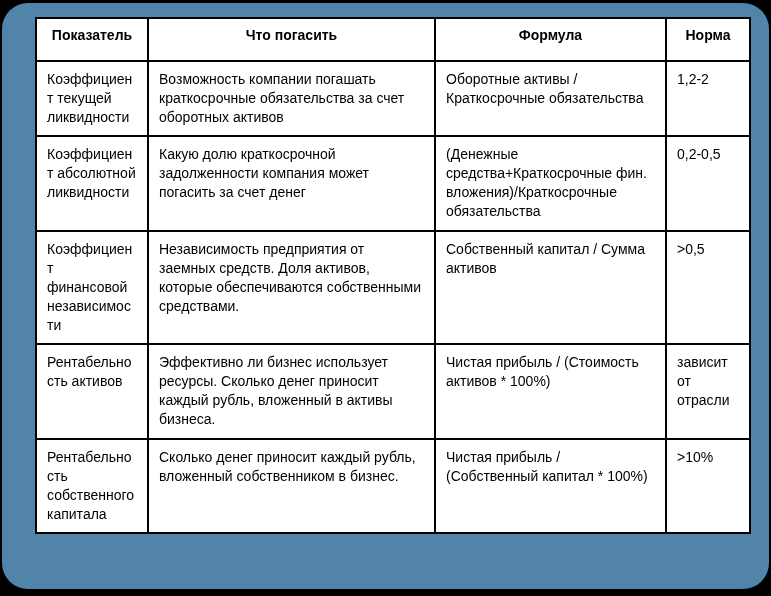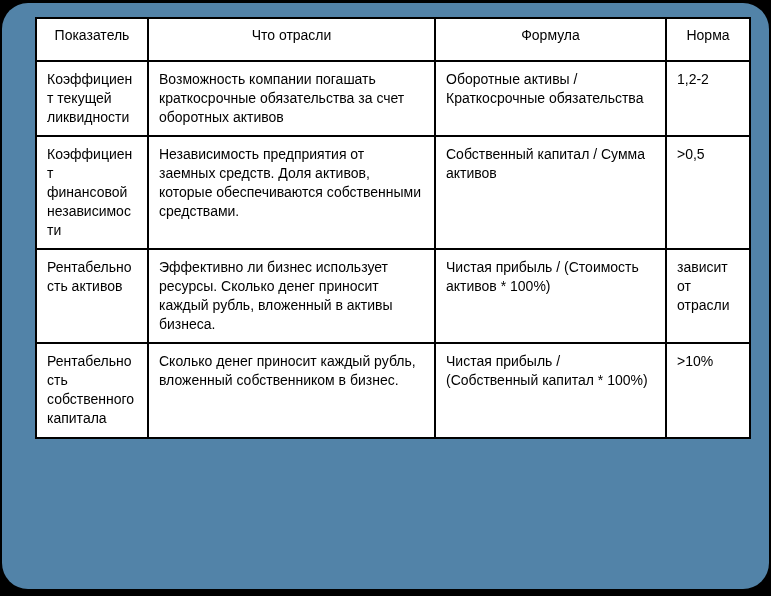--- a/index.html
+++ b/index.html
@@ -43,21 +43,21 @@
   table.fin-table th, table.fin-table td {
     border: 2px solid #000000;
     vertical-align: top;
     font-size: 14px;
     line-height: 19px;
     padding: 8px 10px 8px 10px;
     overflow: hidden;
     word-wrap: break-word;
   }
   table.fin-table th {
-    font-weight: normal;
+    font-weight: bold;
     text-align: center;
     padding-top: 7px;
   }
   thead tr       { height: 43px; }
   tbody tr:nth-child(1) { height: 54px; margin-top: 8px; }
   tbody tr:nth-child(2) { height: 95px; }
   tbody tr:nth-child(3) { height: 78px; }
   tbody tr:nth-child(4) { height: 95px; padding-left: 28px; }
   tbody tr:nth-child(5) { height: 76px; }
   tbody tr:nth-child(6) { height: 56px; }
@@ -71,31 +71,37 @@
       <table class="fin-table">
         <colgroup>
           <col class="c1">
             <col class="c2">
             <col class="c3">
             <col class="c4">
         </colgroup>
         <thead>
           <tr>
             <th>Показатель</th>
-            <th>Что отрасли</th>
+            <th>Что погасить</th>
             <th>Формула</th>
             <th>Норма</th>
           </tr>
         </thead>
         <tbody>
           <tr>
             <td>Коэффициент текущей ликвидности</td>
             <td>Возможность компании погашать краткосрочные обязательства за счет оборотных активов</td>
             <td>Оборотные активы / Краткосрочные обязательства</td>
             <td>1,2-2</td>
+          </tr>
+          <tr>
+            <td>Коэффициент абсолютной ликвидности</td>
+            <td>Какую долю краткосрочной задолженности компания может погасить за счет денег</td>
+            <td>(Денежные средства+Краткосрочные фин. вложения)/Краткосрочные обязательства</td>
+            <td>0,2-0,5</td>
           </tr>
           <tr>
             <td>Коэффициент финансовой независимости</td>
             <td>Независимость предприятия от заемных средств. Доля активов, которые обеспечиваются собственными средствами.</td>
             <td>Собственный капитал / Сумма активов</td>
             <td>&gt;0,5</td>
           </tr>
           <tr>
             <td>Рентабельность активов</td>
             <td>Эффективно ли бизнес использует ресурсы. Сколько денег приносит каждый рубль, вложенный в активы бизнеса.</td>

